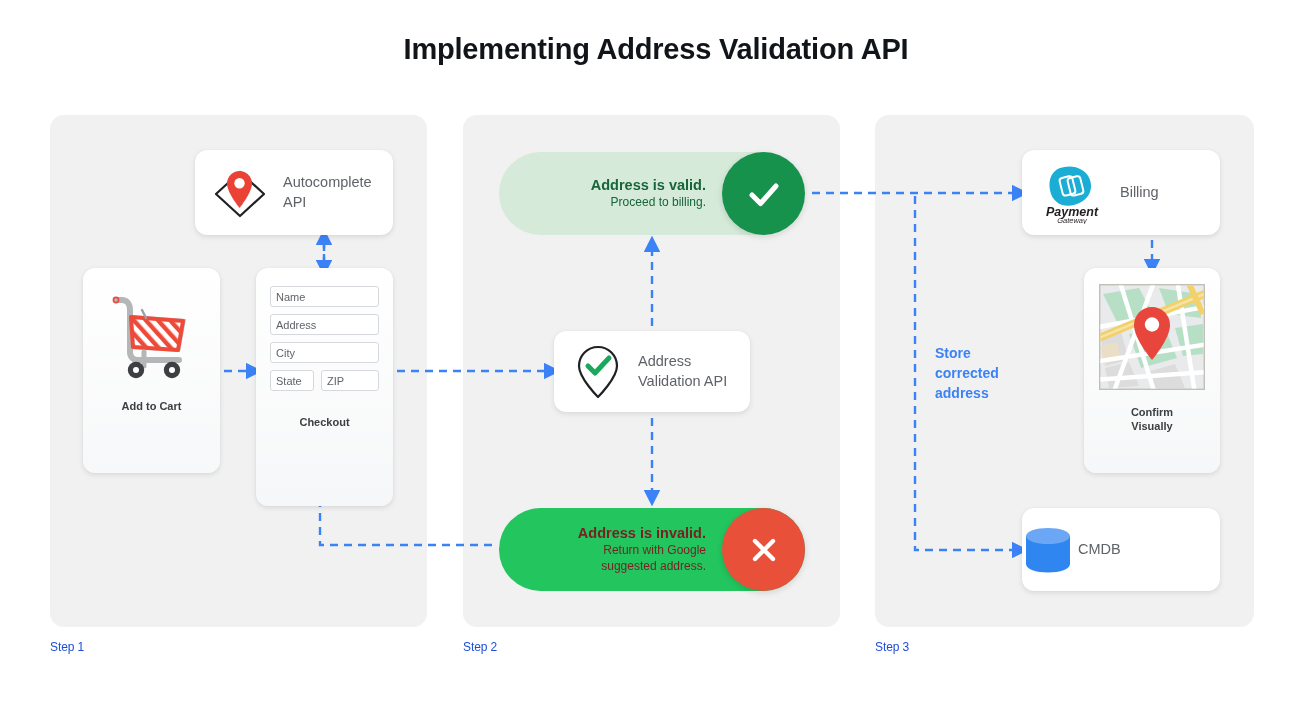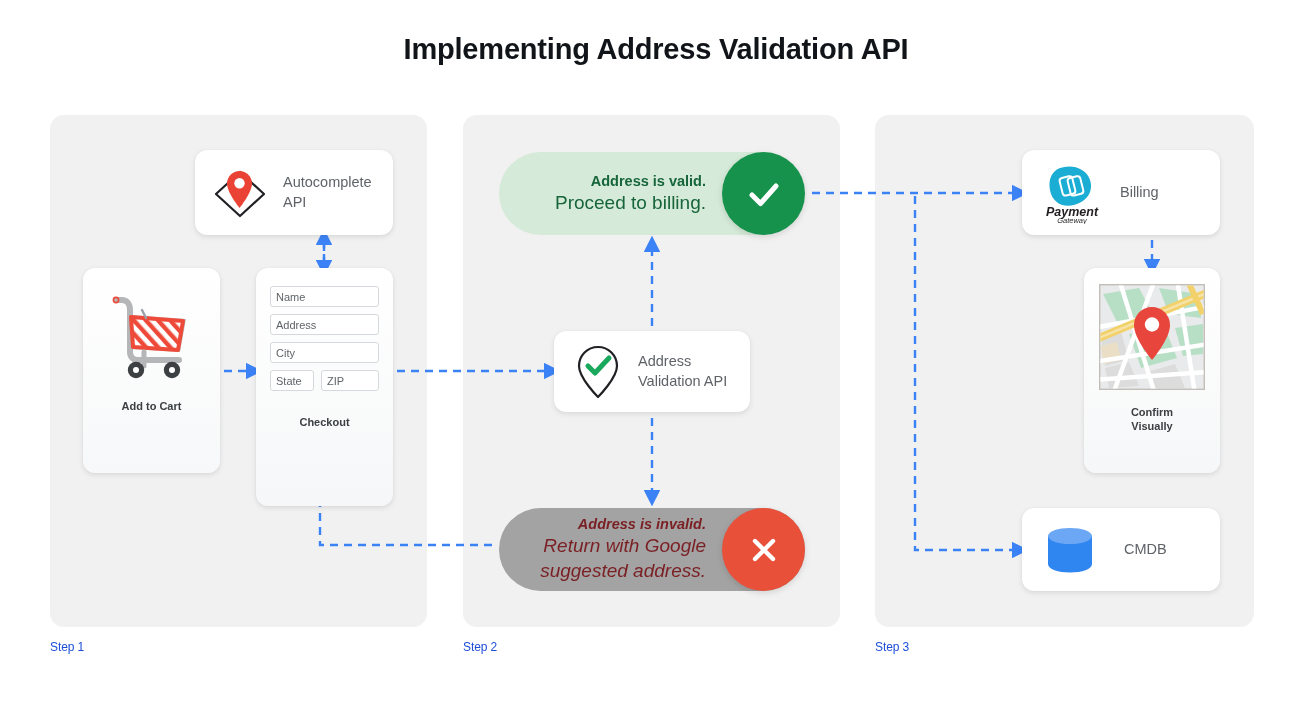--- a/index.html
+++ b/index.html
@@ -89,26 +89,25 @@
     position: absolute;
     border-radius: 48px;
     display: flex; align-items: center;
   }
   #pill-valid {
     left: 499px; top: 152px; width: 306px; height: 83px;
     background: #d5ead8;
   }
   #pill-invalid {
     left: 499px; top: 508px; width: 306px; height: 83px;
-    background: #a3a3a3;
-    font-style: italic;
+    background: #22c55e;
   }
   .pill-text { flex: 1; text-align: right; padding-right: 16px; line-height: 1.3; }
   .pill-text .t1 { font-size: 14.5px; font-weight: bold; }
-  .pill-text .t2 { font-size: 19px; }
+  .pill-text .t2 { font-size: 12px; }
   #pill-valid .pill-text { color: #17653a; }
   #pill-invalid .pill-text { color: #7a1f23; }
 
   .status-circle {
     width: 83px; height: 83px; border-radius: 50%;
     display: flex; align-items: center; justify-content: center;
     flex: 0 0 83px;
     box-shadow: 0 2px 6px rgba(0,0,0,0.13);
   }
   #circle-valid { background: #16924d; }
@@ -125,21 +124,21 @@
     display: flex; align-items: center; padding-left: 14px; gap: 12px;
   }
   #card-confirm {
     left: 1084px; top: 268px; width: 136px; height: 205px;
     display: flex; flex-direction: column; align-items: center;
     padding-top: 16px;
     background: linear-gradient(180deg,#ffffff 0%, #f6f7f8 100%);
   }
   #card-cmdb {
     left: 1022px; top: 508px; width: 198px; height: 83px;
-    display: flex; align-items: center; padding-left: 22px; gap: 28px;
+    display: flex; align-items: center; gap: 4px;
   }
   #confirm-caption { margin-top: 16px; }
 
   .store-label {
     position: absolute; left: 935px; top: 344px;
     font-size: 14px; font-weight: bold; color: #3b82f6;
     line-height: 1.42; width: 86px;
   }
 
   svg.overlay {
@@ -356,18 +355,23 @@
   <div class="card" id="card-cmdb">
     <span>
       <svg class="ic" width="52" height="50" viewBox="0 0 52 50">
         <path d="M4 11 L4 39 C4 44 14 47.5 26 47.5 C38 47.5 48 44 48 39 L48 11 Z" fill="#2f86f0"></path>
         <ellipse cx="26" cy="11" rx="22" ry="8" fill="#6ba7f5"></ellipse>
       </svg>
     </span>
     <div class="card-label">CMDB</div>
   </div>
 
+  <div class="store-label">
+    <div>Store</div>
+    <div>corrected</div>
+    <div>address</div>
+  </div>
 
   <div class="step-label" id="step1">Step 1</div>
   <div class="step-label" id="step2">Step 2</div>
   <div class="step-label" id="step3">Step 3</div>
 
 </div>
 
 </body></html>

